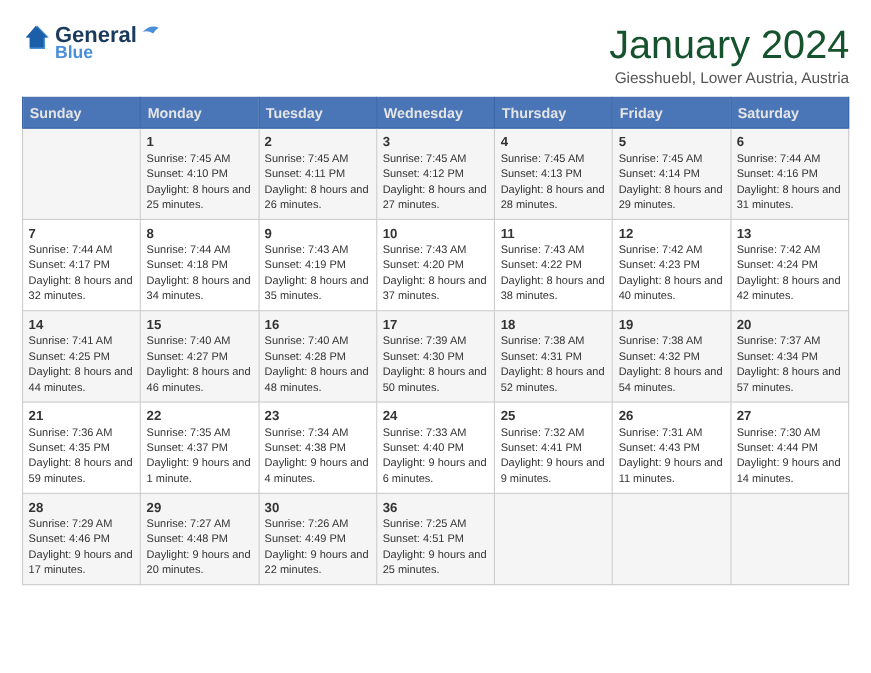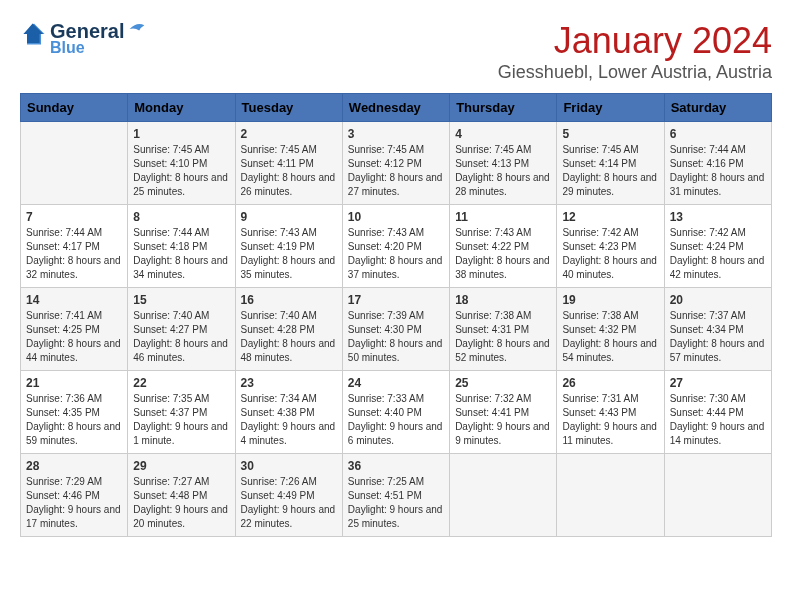--- a/index.html
+++ b/index.html
@@ -23,36 +23,36 @@
     .logo-icon {
       width: 28px;
       height: 28px;
       margin-right: 2px;
     }
     .title-block {
       text-align: right;
     }
     .month-title {
       font-size: 36px;
-      color: #b91c1c;
+      color: #14532d;
       font-weight: normal;
     }
     .subtitle {
-      font-size: 18px;
+      font-size: 14px;
       color: #555;
       text-align: right;
     }
     table {
       width: 100%;
       border-collapse: collapse;
       table-layout: fixed;
     }
     thead tr th {
       background-color: #4a76b8;
-      color: #000000;
+      color: #e5e5e5;
       text-align: left;
       padding: 6px 6px;
       font-size: 13px;
       font-weight: bold;
       border: 1px solid #3a66a8;
     }
     tbody tr td {
       vertical-align: top;
       padding: 5px 5px;
       font-size: 10.5px;

